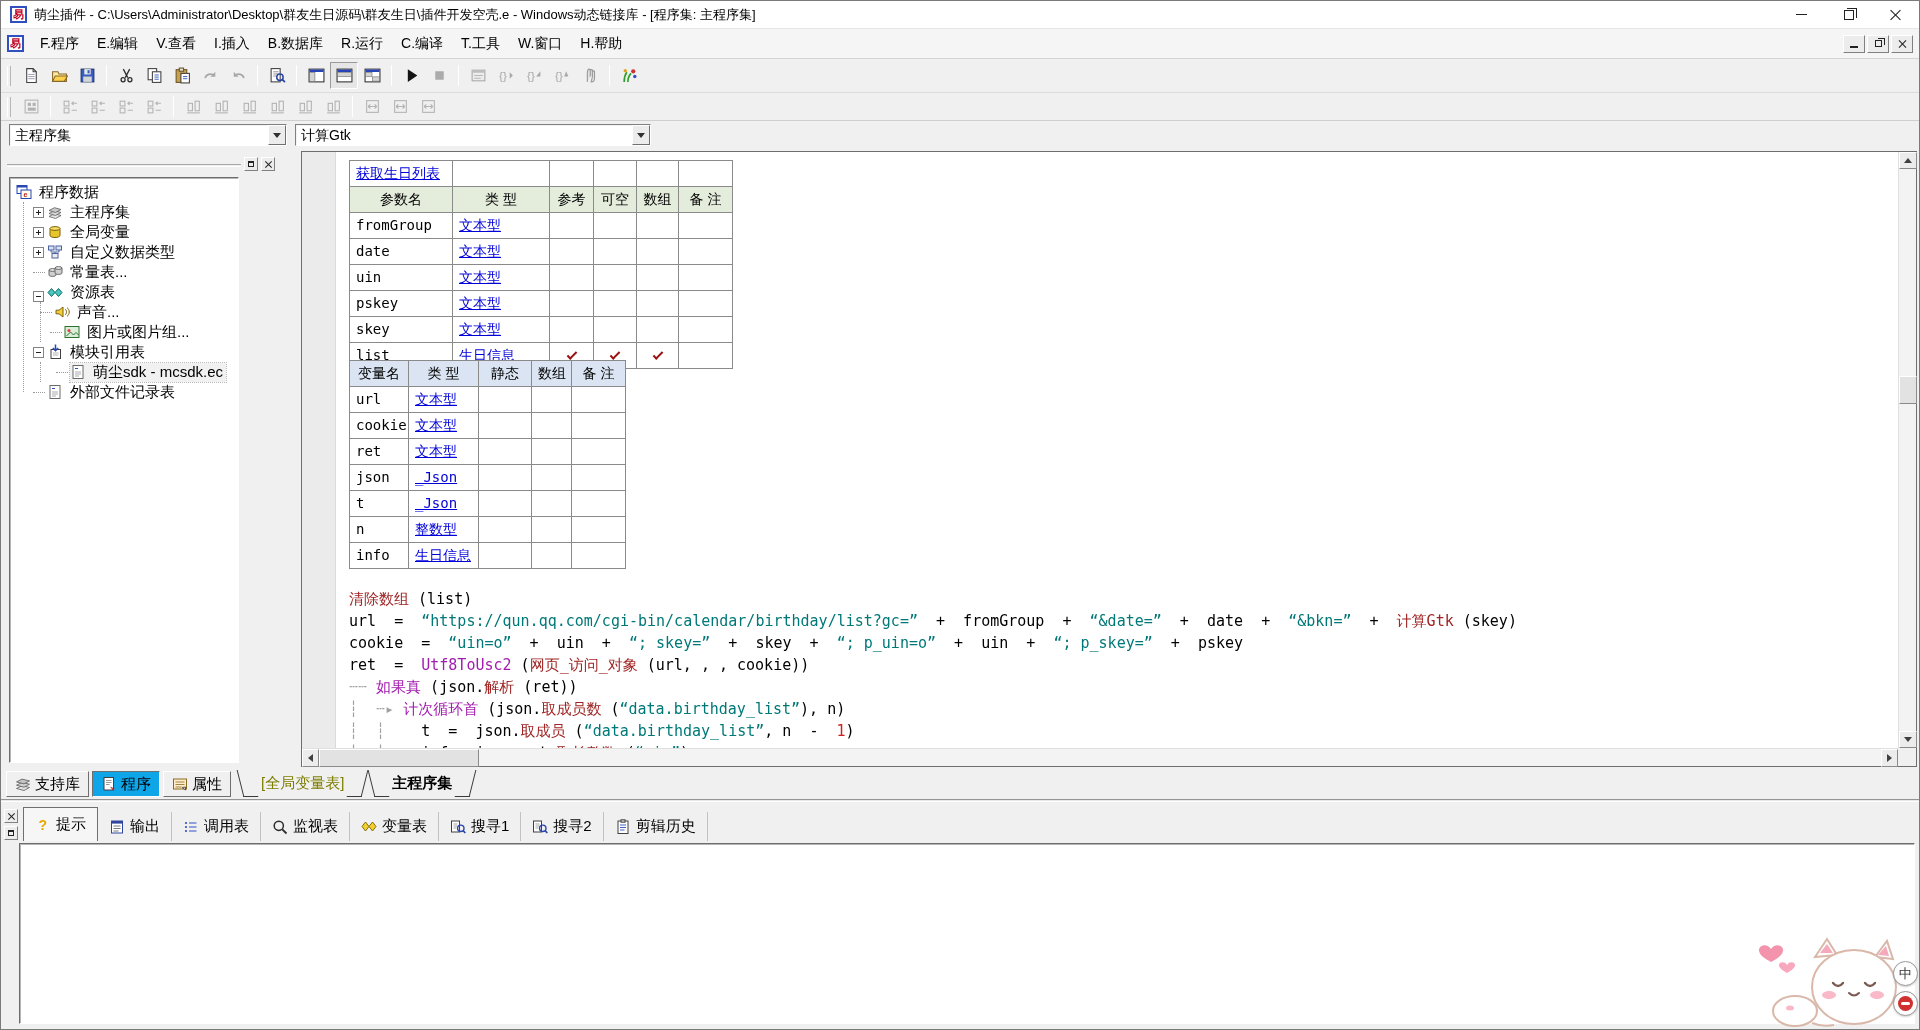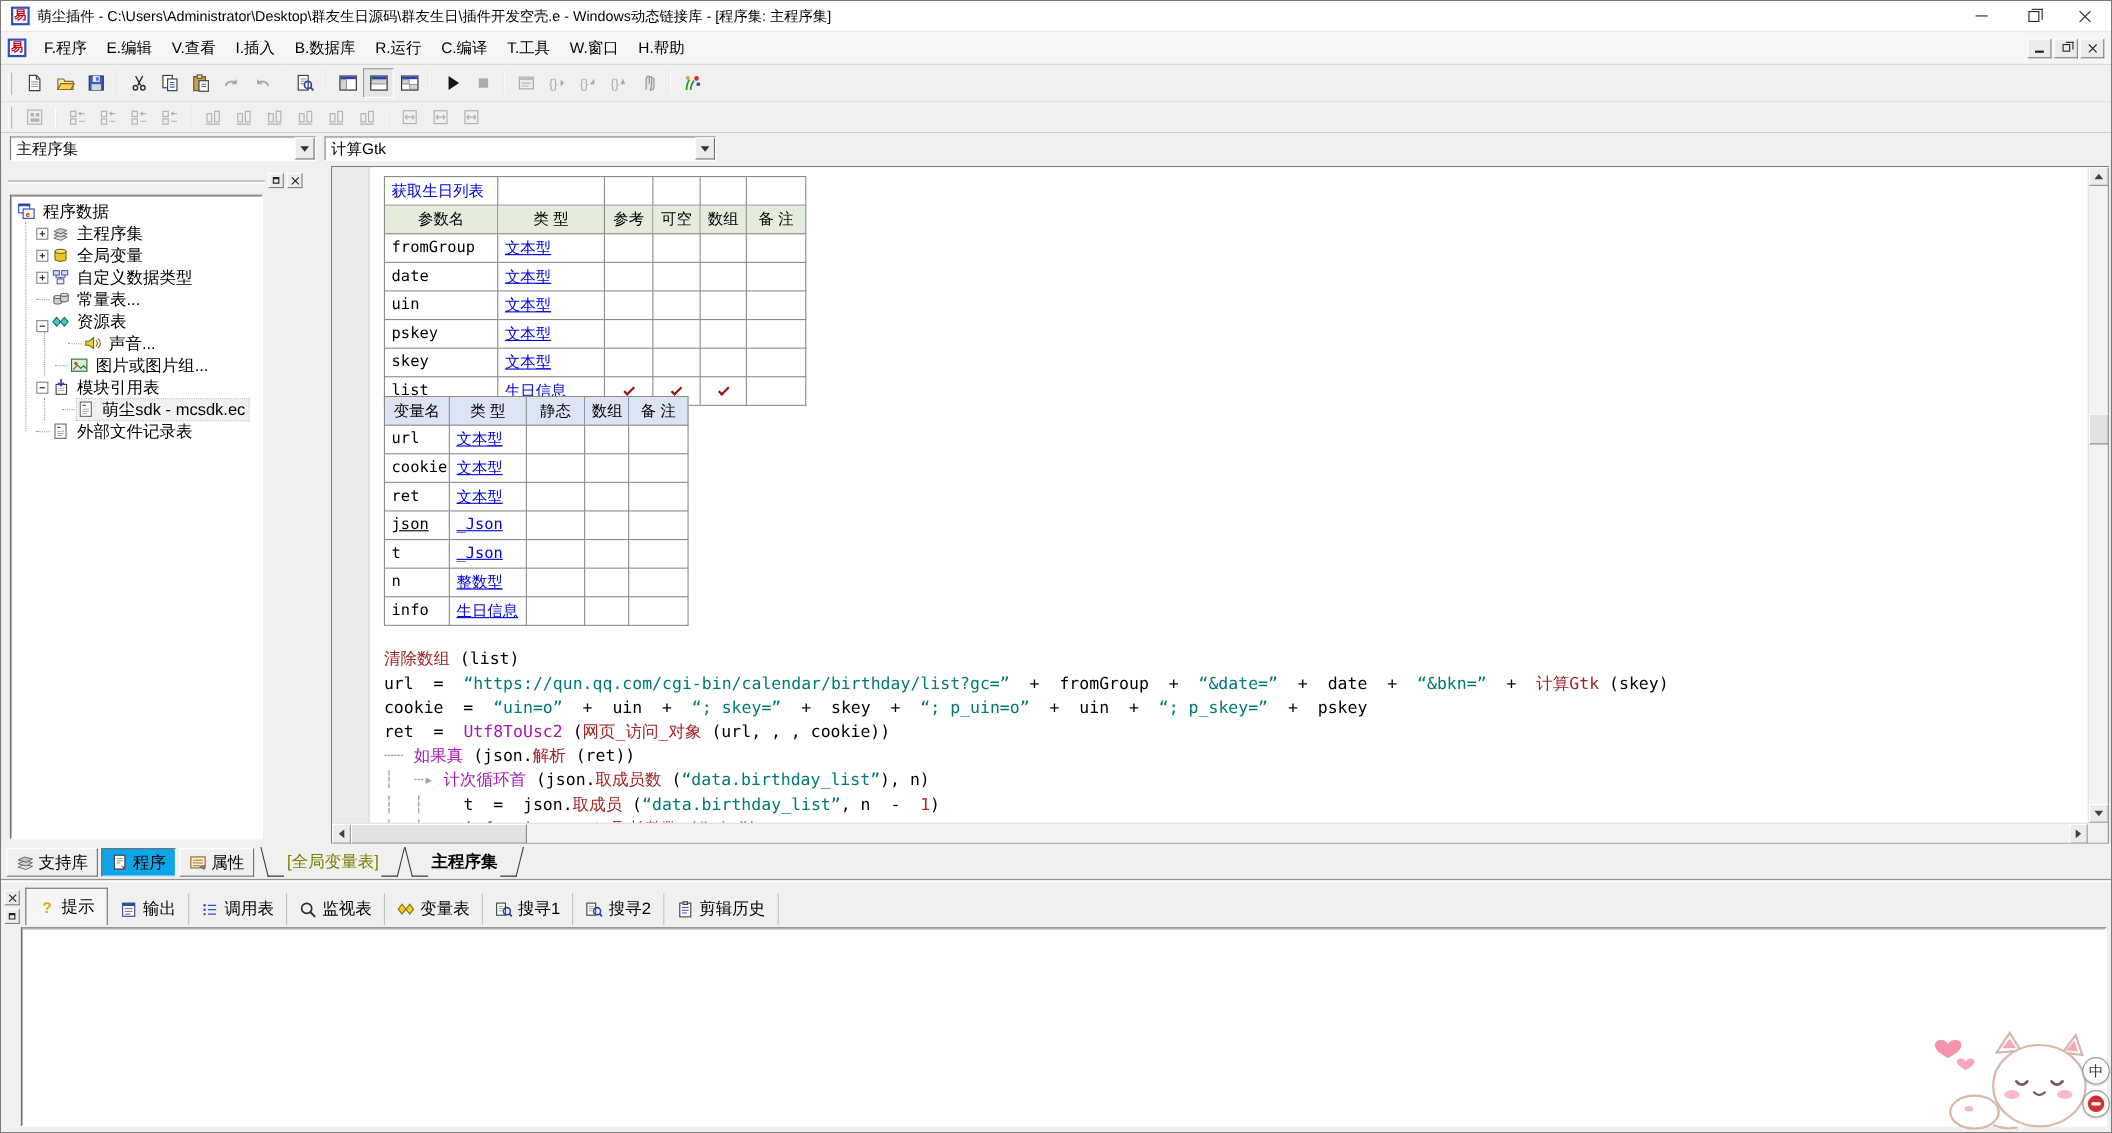--- a/index.html
+++ b/index.html
@@ -599,21 +599,21 @@
         <span class="selwrap">
           <span class="ticon">
             <svg viewBox="0 0 16 16">
               <path d="M4.5 3.5L8 7.5l-3.5 4L1 7.5z" fill="#49c6c0" stroke="#0e6e68"></path>
               <path d="M11.5 3.5L15 7.5l-3.5 4L8 7.5z" fill="#49c6c0" stroke="#0e6e68"></path>
             </svg>
           </span>
           <span class="lbl">资源表</span>
         </span>
       </div>
-      <div class="trow" style="padding-left: 50px;">
+      <div class="trow" style="padding-left: 28px;">
         <span class="dash"></span>
         <span class="selwrap">
           <span class="ticon">
             <svg viewBox="0 0 16 16">
               <path d="M2 6.2h3l4-3.2v10L5 9.8H2z" fill="#f2cf3a" stroke="#7c6006"></path>
               <path d="M11 5c2 1.6 2 4.4 0 6M13 3.6c3 2.4 3 6.4 0 8.8" fill="none" stroke="#7c6006"></path>
             </svg>
           </span>
           <span class="lbl">声音...</span>
         </span>
@@ -674,21 +674,21 @@
       <div class="guide" style="left: 30px; top: 124px; height: 40px;"></div>
       <div class="guide" style="left: 30px; top: 184px; height: 20px;"></div>
     </div>
 </div>
 
 <div class="editor">
   <div class="ed-margin"></div>
   <div class="ed-content">
     <div class="ttable" id="param-table" style="left:12px;top:8px">
         <div class="trowx">
-          <div class="tcell t-title" style="width: 103px;">获取生日列表</div>
+          <div class="tcell t-title" style="width: 103px; text-decoration: underline;">获取生日列表</div>
           <div class="tcell" style="width: 97px;"></div>
           <div class="tcell" style="width: 44px;"></div>
           <div class="tcell" style="width: 43px;"></div>
           <div class="tcell" style="width: 42px;"></div>
           <div class="tcell" style="width: 54px;"></div>
         </div>
         <div class="trowx">
           <div class="tcell hdr p-hdr" style="width: 103px;">参数名</div>
           <div class="tcell hdr p-hdr" style="width: 97px;">类 型</div>
           <div class="tcell hdr p-hdr" style="width: 44px;">参考</div>
@@ -774,21 +774,21 @@
           <div class="tcell" style="width: 54px;"></div>
         </div>
         <div class="trowx">
           <div class="tcell" style="width: 59px;">ret</div>
           <div class="tcell t-type" style="width: 70px;">文本型</div>
           <div class="tcell center" style="width: 53px;"></div>
           <div class="tcell center" style="width: 40px;"></div>
           <div class="tcell" style="width: 54px;"></div>
         </div>
         <div class="trowx">
-          <div class="tcell" style="width: 59px; text-decoration: underline;">json</div>
+          <div class="tcell" style="width: 59px;">json</div>
           <div class="tcell t-type" style="width: 70px;">_Json</div>
           <div class="tcell center" style="width: 53px;"></div>
           <div class="tcell center" style="width: 40px;"></div>
           <div class="tcell" style="width: 54px;"></div>
         </div>
         <div class="trowx">
           <div class="tcell" style="width: 59px;">t</div>
           <div class="tcell t-type" style="width: 70px;">_Json</div>
           <div class="tcell center" style="width: 53px;"></div>
           <div class="tcell center" style="width: 40px;"></div>

